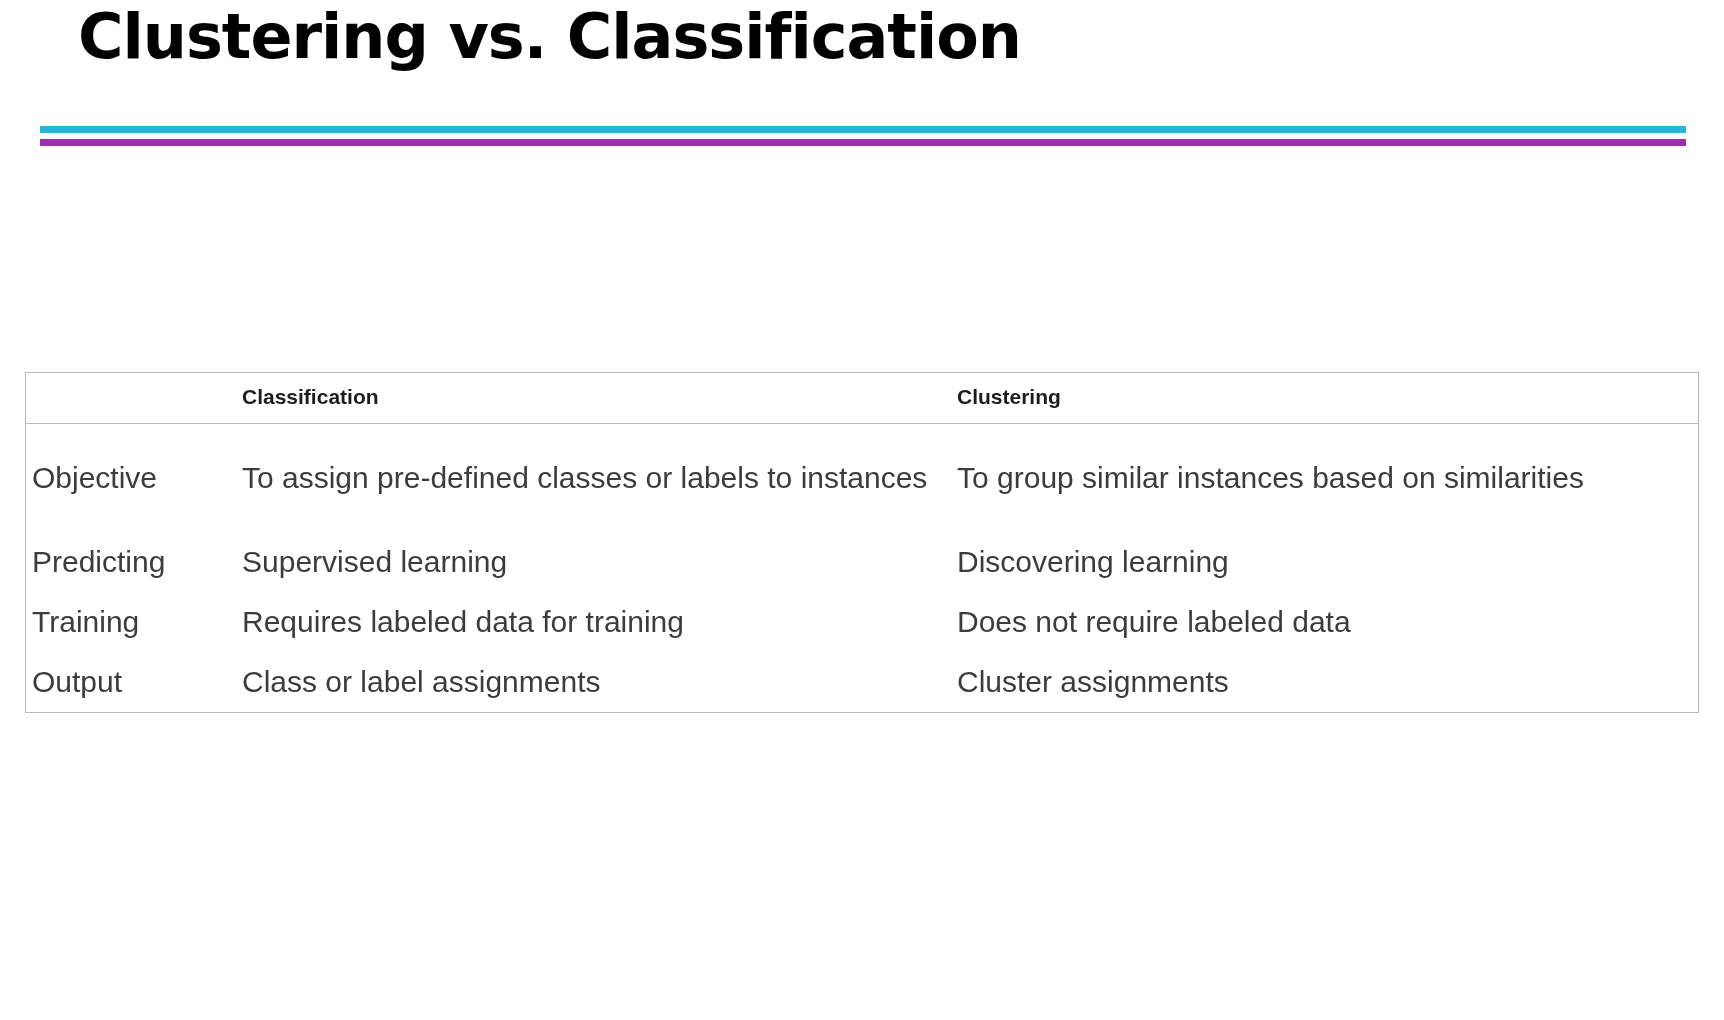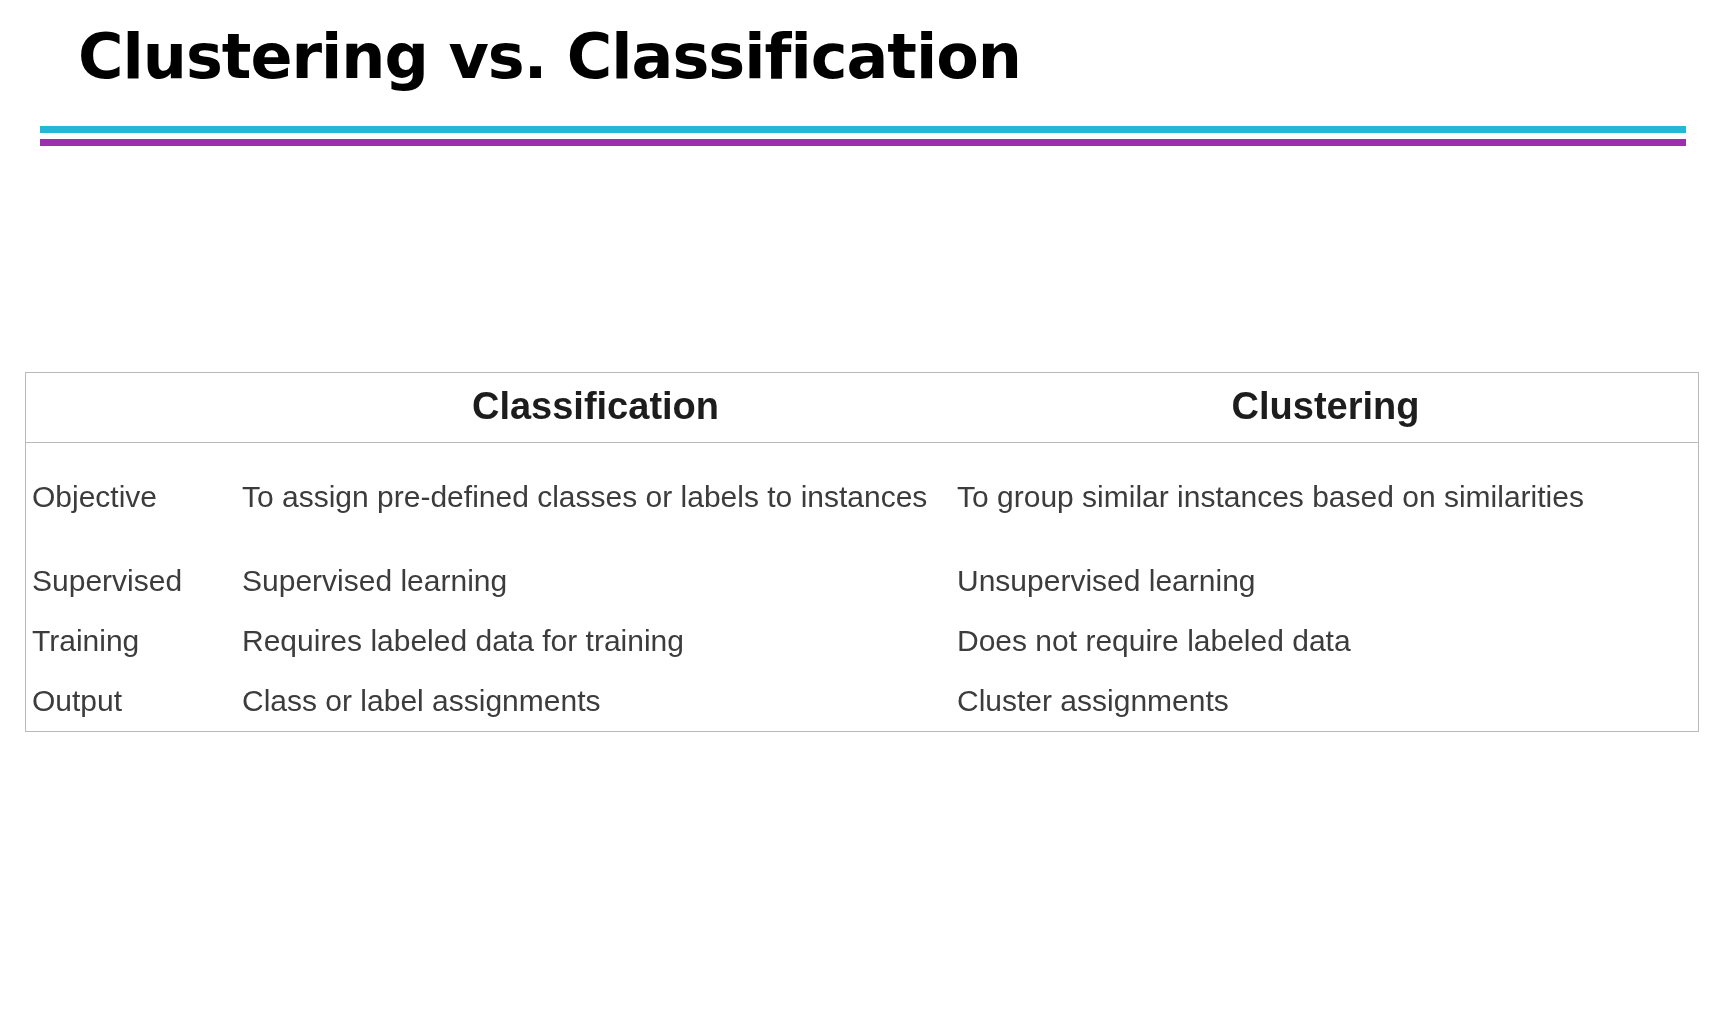--- a/index.html
+++ b/index.html
@@ -15,21 +15,21 @@
   }
   .slide {
     position: relative;
     width: 1724px;
     height: 1020px;
     background: #ffffff;
   }
   .slide-title {
     position: absolute;
     left: 78px;
-    top: 20px;
+    top: 0;
     font-size: 62px;
     font-weight: bold;
     letter-spacing: -1px;
     color: #000000;
     font-family: "DejaVu Sans", sans-serif;
     white-space: nowrap;
   }
   .rule-group {
     position: absolute;
     left: 40px;
@@ -65,24 +65,24 @@
     border-collapse: collapse;
     table-layout: fixed;
     font-size: 30px;
     color: #3c3c3c;
     font-family: "Liberation Sans", sans-serif;
   }
   table.cmp col.c1 { width: 212px; }
   table.cmp col.c2 { width: 715px; }
   table.cmp col.c3 { width: 745px; }
   table.cmp thead th {
-    text-align: center;
+    text-align: left;
     font-weight: bold;
     color: #1d1d1d;
-    font-size: 38px;
+    font-size: 21px;
     padding: 12px 4px 14px 4px;
     border-bottom: 1px solid #b9b9b9;
     vertical-align: top;
   }
   table.cmp thead th.blank { padding-left: 6px; }
   table.cmp tbody td {
     vertical-align: middle;
     padding: 4px 4px 4px 4px;
     line-height: 1.52;
     border: none;
@@ -124,23 +124,23 @@
           <th>Clustering</th>
         </tr>
       </thead>
       <tbody>
         <tr class="row-tall">
           <td class="label">Objective</td>
           <td class="wrap-cell">To assign pre-defined classes or labels to instances</td>
           <td class="wrap-cell">To group similar instances based on similarities</td>
         </tr>
         <tr class="row-short">
-          <td class="label">Supervised</td>
+          <td class="label">Predicting</td>
           <td class="wrap-cell">Supervised learning</td>
-          <td class="wrap-cell">Unsupervised learning</td>
+          <td class="wrap-cell">Discovering learning</td>
         </tr>
         <tr class="row-short">
           <td class="label">Training</td>
           <td class="wrap-cell">Requires labeled data for training</td>
           <td class="wrap-cell">Does not require labeled data</td>
         </tr>
         <tr class="row-short">
           <td class="label">Output</td>
           <td class="wrap-cell">Class or label assignments</td>
           <td class="wrap-cell">Cluster assignments</td>

